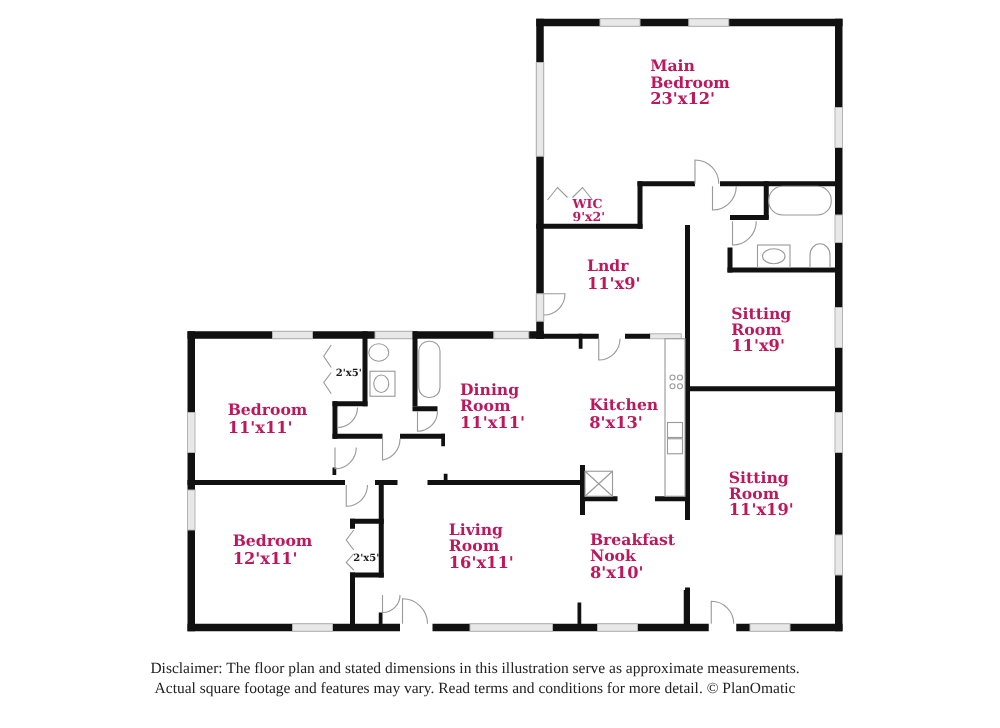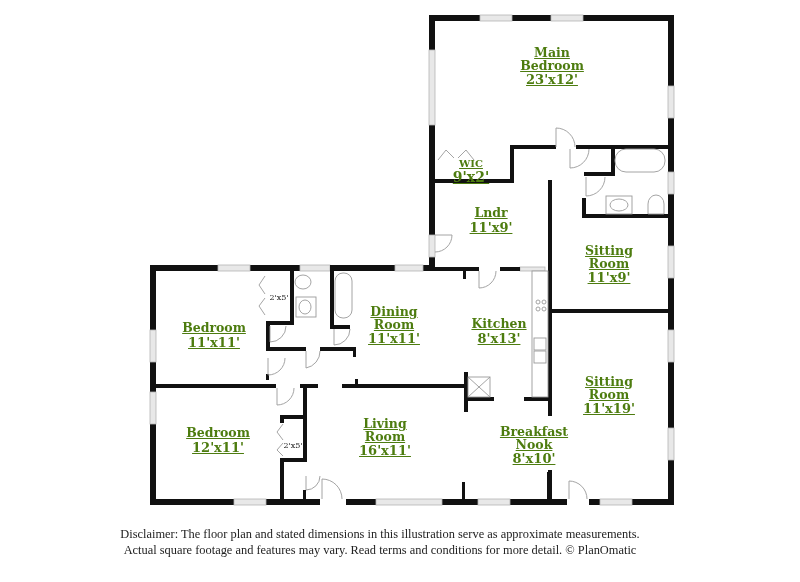--- a/index.html
+++ b/index.html
@@ -2,24 +2,24 @@
 <html><head>
 <meta charset="utf-8">
 <style>
   html, body { margin: 0; padding: 0; background: #ffffff; }
   body { width: 800px; height: 582px; position: relative; overflow: hidden; font-family: "DejaVu Serif", serif; }
   #plan { position: absolute; left: 0; top: 0; width: 800px; height: 582px; }
   .wall { fill: #111111; }
   .win { fill: #e8e8e8; stroke: #b4b4b4; stroke-width: 0.8; }
   .thin { fill: none; stroke: #9a9a9a; stroke-width: 0.9; }
   .fixture { fill: #ffffff; stroke: #9a9a9a; stroke-width: 0.9; }
-  .room-label { position: absolute; text-align: center; font-family: "DejaVu Serif", serif; font-weight: bold; color: #4d7c0f; transform: translateX(-50%); line-height: 1.0; text-decoration: underline; }
+  .room-label { position: absolute; text-align: left; font-family: "DejaVu Serif", serif; font-weight: bold; color: #be185d; transform: translateX(-50%); line-height: 1.0; }
   .room-label .n { font-size: 12.5px; display: block; }
   .room-label .d { font-size: 13px; display: block; margin-top: 1px; }
-  .small-label { position: absolute; font-family: "DejaVu Serif", serif; font-weight: normal; font-size: 8px; color: #1a1a1a; transform: translateX(-50%); text-align: center; }
+  .small-label { position: absolute; font-family: "DejaVu Serif", serif; font-weight: bold; font-size: 8px; color: #1a1a1a; transform: translateX(-50%); text-align: center; }
   .disclaimer { position: absolute; left: 0; width: 760px; top: 527px; text-align: center; font-family: "Liberation Serif", serif; font-size: 12.4px; color: #222; line-height: 15.5px; }
 </style>
 </head>
 <body>
 
 <svg id="plan" viewBox="0 0 800 582" xmlns="http://www.w3.org/2000/svg">
 
   <g>
 
     <rect class="wall" x="429" y="15" width="245" height="6"></rect>
@@ -156,21 +156,21 @@
   </g>
 </svg>
 
 <div class="room-label" style="left:552px; top:47px;">
   <span class="n">Main</span>
   <span class="n">Bedroom</span>
   <span class="d">23'x12'</span>
 </div>
 <div class="room-label" style="left:471px; top:158px;">
   <span class="d" style="font-size:10px;">WIC</span>
-  <span class="d" style="font-size:14px;">9'x2'</span>
+  <span class="d" style="font-size:10px;">9'x2'</span>
 </div>
 <div class="room-label" style="left:491px; top:207px;">
   <span class="n">Lndr</span>
   <span class="d">11'x9'</span>
 </div>
 <div class="room-label" style="left:609px; top:245px;">
   <span class="n">Sitting</span>
   <span class="n">Room</span>
   <span class="d">11'x9'</span>
 </div>
@@ -196,21 +196,21 @@
 <div class="room-label" style="left:218px; top:427px;">
   <span class="n">Bedroom</span>
   <span class="d">12'x11'</span>
 </div>
 <div class="small-label" style="left:293px; top:441px;">2'x5'</div>
 <div class="room-label" style="left:385px; top:418px;">
   <span class="n">Living</span>
   <span class="n">Room</span>
   <span class="d">16'x11'</span>
 </div>
-<div class="room-label" style="left:534px; top:426px;">
+<div class="room-label" style="left:506px; top:426px;">
   <span class="n">Breakfast</span>
   <span class="n">Nook</span>
   <span class="d">8'x10'</span>
 </div>
 
 <div class="disclaimer">
   <div>Disclaimer: The floor plan and stated dimensions in this illustration serve as approximate measurements.</div>
   <div>Actual square footage and features may vary. Read terms and conditions for more detail. © PlanOmatic</div>
 </div>
 

